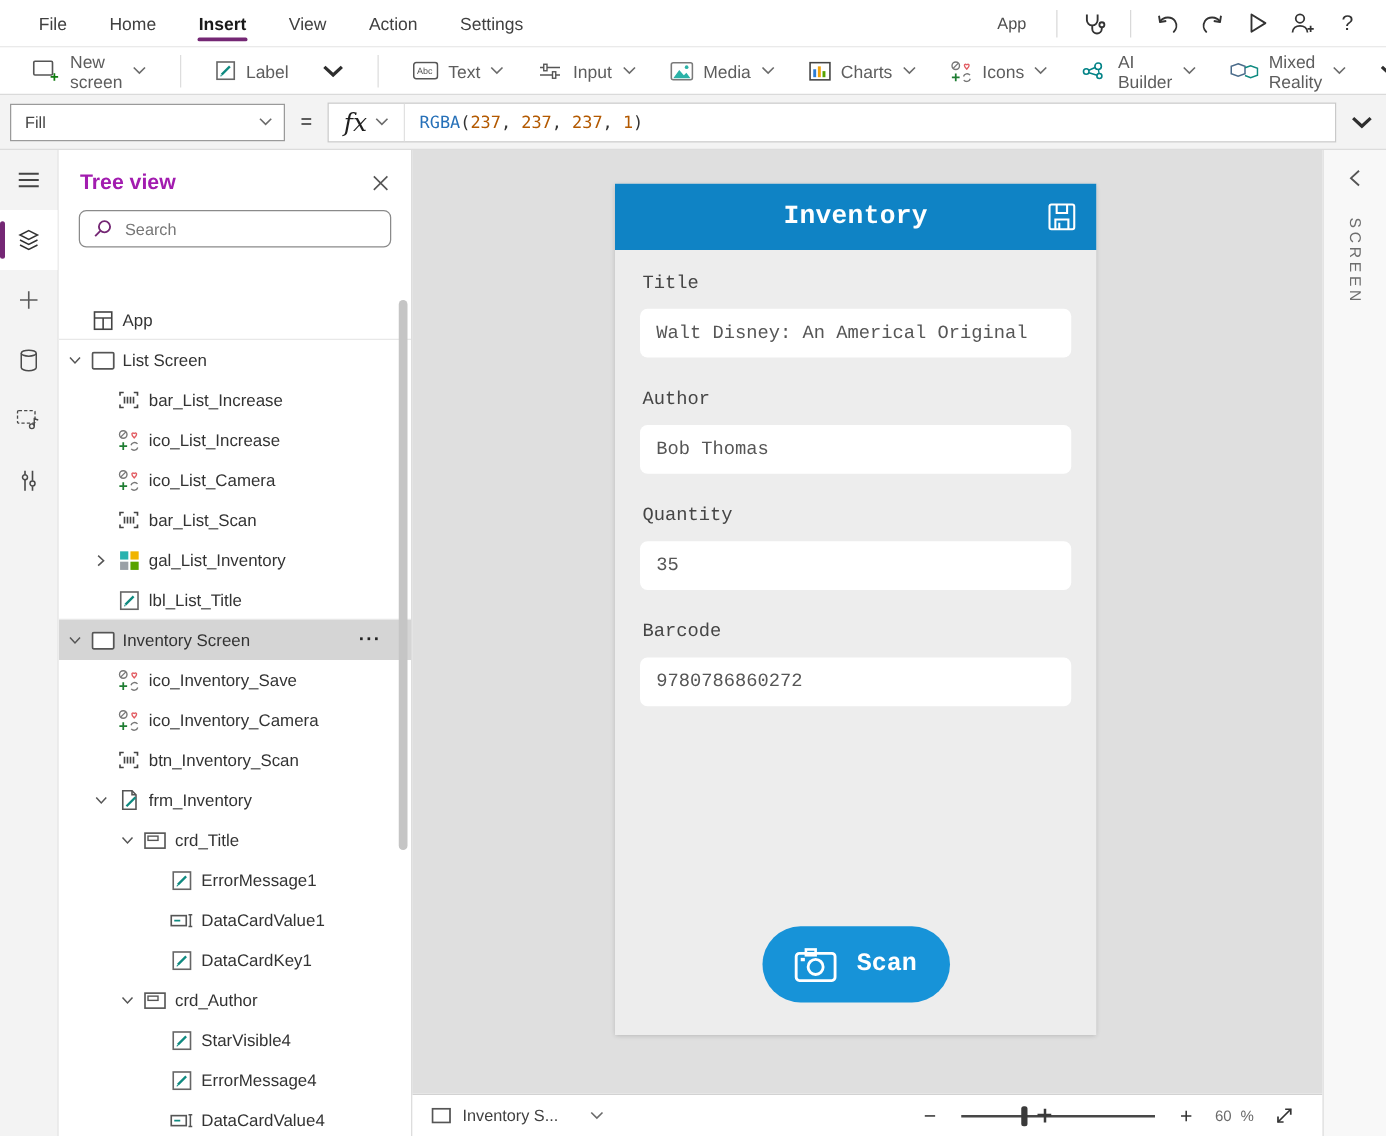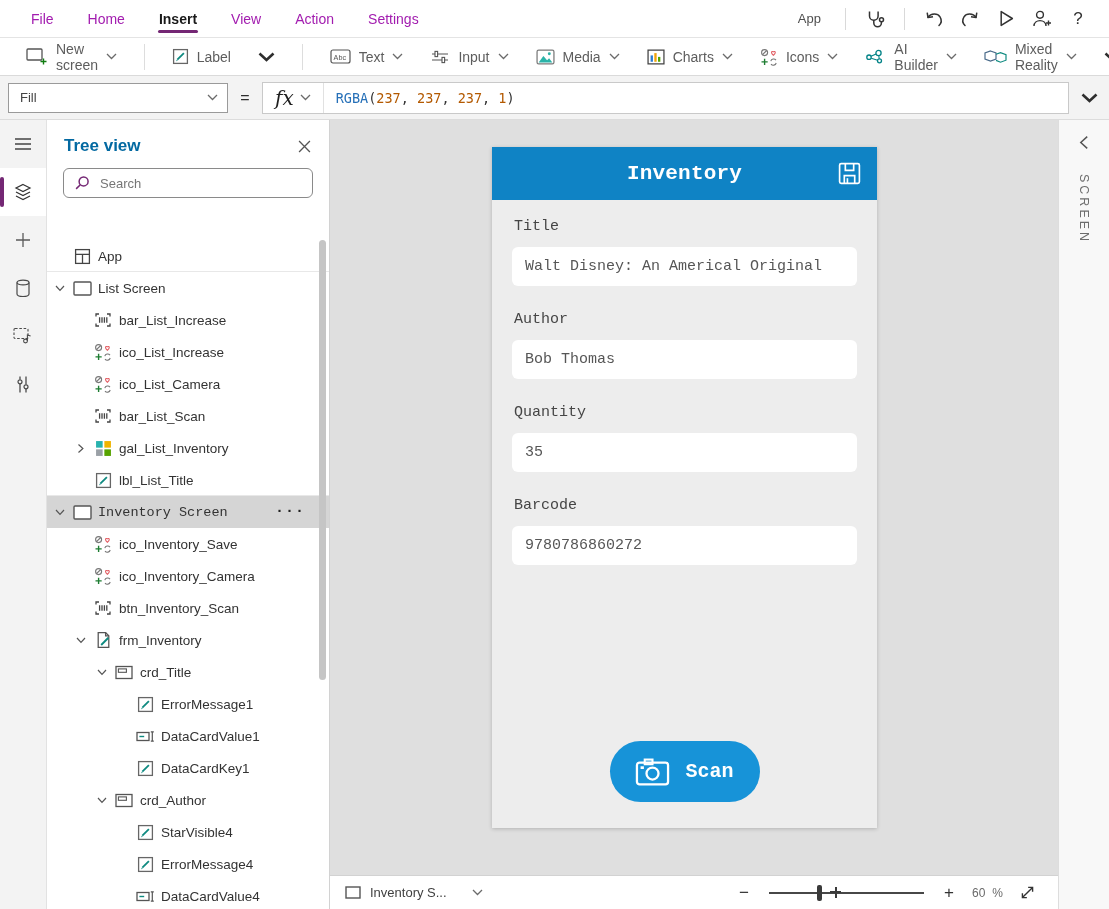--- a/index.html
+++ b/index.html
@@ -8,21 +8,21 @@
     width:1109px; height:909px; position:relative; overflow:hidden;
     font-family:"Liberation Sans", sans-serif; background:#fff; color:#333;
     -webkit-font-smoothing:antialiased;
   }
   .icn, .tree-icn { display:inline-flex; align-items:center; justify-content:center; }
 
   
   .menubar { position:absolute; left:0; top:0; width:1109px; height:38px;
     display:flex; align-items:center; background:#fff; border-bottom:1px solid #e4e4e4; }
   .menu-items { display:flex; gap:32px; padding-left:30px; }
-  .menu-item { font-size:14px; color:#a21caf; position:relative; padding:10px 1px 9px; cursor:default; }
+  .menu-item { font-size:14px; color:#404040; position:relative; padding:10px 1px 9px; cursor:default; }
   .menu-item.active { font-weight:bold; color:#191919; }
   .menu-item.active::after { content:""; position:absolute; left:0; right:0; bottom:3px; height:3px;
     background:#742774; border-radius:2px; }
   .menu-right { margin-left:auto; display:flex; align-items:center; gap:6px; padding-right:16px; }
   .menu-app-label { font-size:13px; color:#4f4f4f; margin-right:10px; }
   .vdiv { width:1px; height:22px; background:#d9d9d9; margin:0 8px; }
   .top-icon { width:30px; height:30px; display:flex; align-items:center; justify-content:center; }
   .menu-right-icons { display:flex; align-items:center; gap:6px; }
 
   
@@ -53,35 +53,35 @@
     background:#f3f3f3; border-right:1px solid #e2e2e2; }
   .rail-item { width:46px; height:48px; display:flex; align-items:center; justify-content:center; position:relative; }
   .rail-item.active { background:#fff; }
   .rail-item.active::before { content:""; position:absolute; left:0; top:9px; bottom:9px; width:4px;
     background:#742774; border-radius:2px; }
 
   
   .treepanel { position:absolute; left:47px; top:120px; width:283px; height:789px;
     background:#fff; border-right:1px solid #d2d2d2; overflow:hidden; }
   .tp-header { display:flex; justify-content:space-between; align-items:center; padding:15px 14px 0 17px; }
-  .tp-title { font-size:17px; font-weight:700; color:#0369a1;text-align:center; }
+  .tp-title { font-size:17px; font-weight:700; color:#a21caf;text-align:center; }
   .tp-close { width:22px; height:22px; display:flex; align-items:center; justify-content:center; }
   .tp-tabs { display:flex; gap:25px; padding:13px 17px 0; border-bottom:1px solid #eee; }
   .tp-tab { font-size:14px; color:#484848; padding-bottom:7px; position:relative; cursor:default; }
   .tp-tab.active { color:#161616; }
   .tp-tab.active::after { content:""; position:absolute; left:0; right:0; bottom:0; height:2.5px;
     background:#742774; border-radius:2px; }
   .tp-search { margin:11px 16px 0; height:30px; border:1px solid #8a8a8a; border-radius:6px;
     display:flex; align-items:center; gap:8px; padding:0 10px; background:#fff; }
   .tp-search input { border:none; outline:none; flex:1; font-size:13px; color:#333;
     font-family:"Liberation Sans", sans-serif; background:transparent; }
   .tp-search input::placeholder { color:#767676; }
   .tree-list { position:absolute; left:0; right:0; top:120px; bottom:0; overflow:hidden; }
   .tree-row { height:32px; display:flex; align-items:center; font-size:13.5px; color:#333; }
-  .tree-row.selected { background:#d5d5d5;font-family:Liberation Mono, monospace; }
+  .tree-row.selected { background:#d5d5d5; }
   .tree-row.divider-below { box-shadow: inset 0 -1px #e8e8e8; }
   .exp { width:17px; height:16px; flex:none; display:inline-flex; align-items:center; justify-content:flex-start; }
   .exp.right svg { transform:rotate(-90deg); }
   .tree-icn { width:20px; height:20px; margin-right:6px; flex:none; }
   .tree-label { white-space:nowrap; }
   .row-more { margin-left:auto; margin-right:24px; color:#222; font-size:15px; letter-spacing:1px; font-weight:bold; line-height:10px; }
   .tp-scrollbar { position:absolute; right:3px; top:120px; width:7px; height:440px;
     background:#c5c5c5; border-radius:4px; }
 
   

